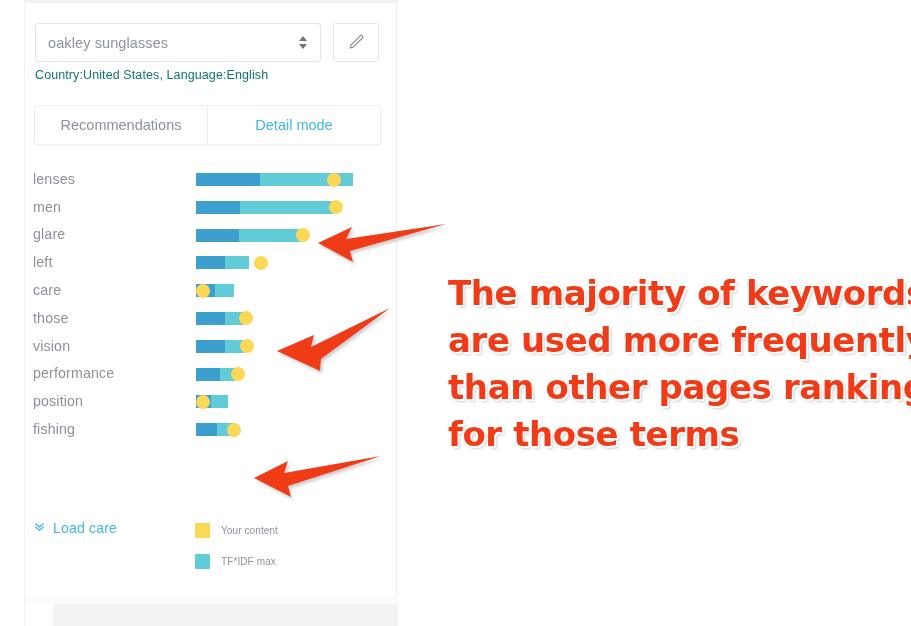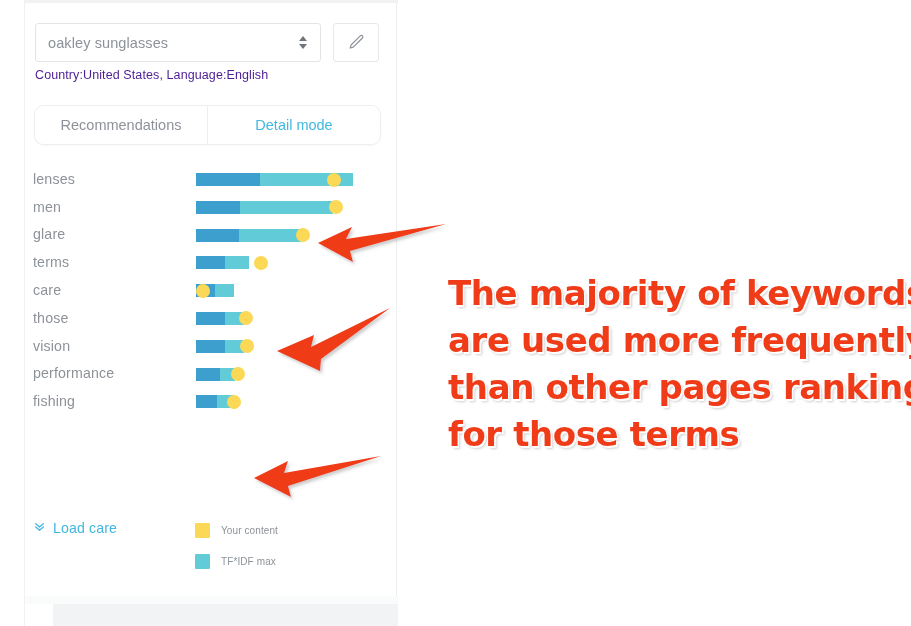--- a/index.html
+++ b/index.html
@@ -90,33 +90,33 @@
     background: #ffffff;
     display: flex; align-items: center; justify-content: center;
     cursor: pointer;
   }
   .edit-btn svg { display: block; }
 
   .meta-line {
     position: absolute;
     left: 10px; top: 68px;
     font-size: 12.5px;
-    color: #4c1d95;
+    color: #0f766e;
     letter-spacing: .1px;
     white-space: nowrap;
   }
 
   
   .tabs {
     position: absolute;
     left: 9px; top: 105px;
     width: 347px; height: 40px;
     display: flex;
     border: 1px solid #eceef0;
-    border-radius: 10px;
+    border-radius: 3px;
     background: #ffffff;
     box-shadow: 0 1px 2px rgba(0,0,0,0.035);
     overflow: hidden;
   }
   .tab {
     flex: 1;
     display: flex; align-items: center; justify-content: center;
     font-size: 14.5px;
     color: #8d9299;
     cursor: pointer;
@@ -285,21 +285,21 @@
           <div class="row-label">glare</div>
           <div class="bar-wrap">
             <div class="bar-stack">
               <div class="seg-avg" style="width: 42.75px; background: rgb(60, 159, 205);"></div>
               <div class="seg-max" style="width: 62.7px; background: rgb(98, 203, 216);"></div>
             </div>
             <div class="dot" style="background: rgb(251, 216, 86); left: 100.35px;"></div>
           </div>
         </div>
         <div class="chart-row">
-          <div class="row-label">terms</div>
+          <div class="row-label">left</div>
           <div class="bar-wrap">
             <div class="bar-stack">
               <div class="seg-avg" style="width: 29.45px; background: rgb(60, 159, 205);"></div>
               <div class="seg-max" style="width: 23.75px; background: rgb(98, 203, 216);"></div>
             </div>
             <div class="dot" style="background: rgb(251, 216, 86); left: 57.6px;"></div>
           </div>
         </div>
         <div class="chart-row">
           <div class="row-label">care</div>
@@ -332,20 +332,30 @@
           </div>
         </div>
         <div class="chart-row">
           <div class="row-label">performance</div>
           <div class="bar-wrap">
             <div class="bar-stack">
               <div class="seg-avg" style="width: 23.75px; background: rgb(60, 159, 205);"></div>
               <div class="seg-max" style="width: 15.2px; background: rgb(98, 203, 216);"></div>
             </div>
             <div class="dot" style="background: rgb(251, 216, 86); left: 34.8px;"></div>
+          </div>
+        </div>
+        <div class="chart-row">
+          <div class="row-label">position</div>
+          <div class="bar-wrap">
+            <div class="bar-stack">
+              <div class="seg-avg" style="width: 15.2px; background: rgb(60, 159, 205);"></div>
+              <div class="seg-max" style="width: 17.1px; background: rgb(98, 203, 216);"></div>
+            </div>
+            <div class="dot" style="background: rgb(251, 216, 86); left: 0px;"></div>
           </div>
         </div>
         <div class="chart-row">
           <div class="row-label">fishing</div>
           <div class="bar-wrap">
             <div class="bar-stack">
               <div class="seg-avg" style="width: 20.9px; background: rgb(60, 159, 205);"></div>
               <div class="seg-max" style="width: 16.15px; background: rgb(98, 203, 216);"></div>
             </div>
             <div class="dot" style="background: rgb(251, 216, 86); left: 31px;"></div>

